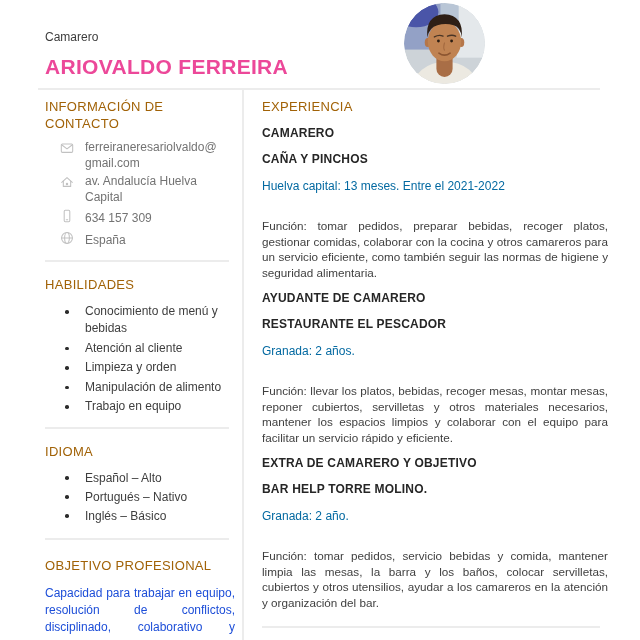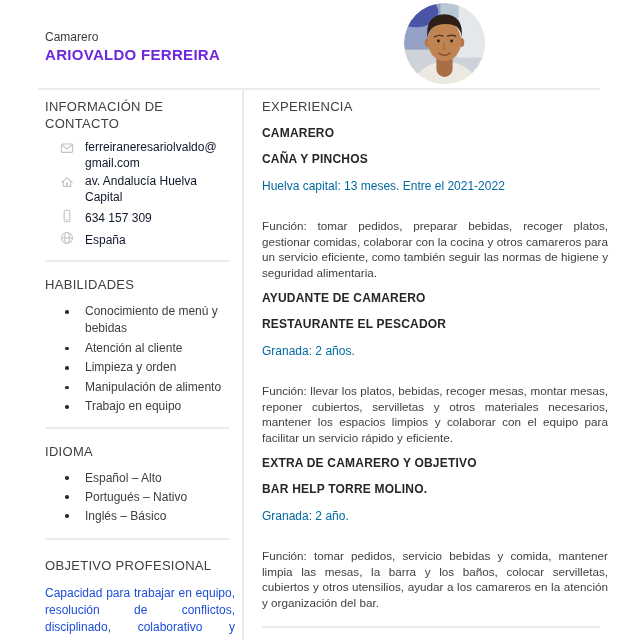--- a/index.html
+++ b/index.html
@@ -11,22 +11,22 @@
     overflow: hidden;
     font-family: "Liberation Sans", "DejaVu Sans", sans-serif;
     color: #3e3e3e;
     -webkit-font-smoothing: antialiased;
   }
 
   
   .header { position: absolute; left: 45px; top: 30px; }
   .header-role { font-size: 12px; color: #3c3c3c; line-height: 15px; }
   .header-name {
-    font-size: 15px; font-weight: bold; color: #6d28d9;
-    letter-spacing: 0.3px; margin-top: 0; line-height: 19px;
+    font-size: 21px; font-weight: bold; color: #ec4899;
+    letter-spacing: 0.3px; margin-top: 12px; line-height: 19px;
   }
 
   .avatar {
     position: absolute; left: 404px; top: 3px;
     width: 81px; height: 81px; border-radius: 50%;
     overflow: hidden;
   }
   .avatar svg { display: block; }
 
   
@@ -35,33 +35,33 @@
     border-top: 2px solid #ececec;
   }
   .v-rule {
     position: absolute; left: 242px; top: 90px; bottom: 0; width: 0;
     border-left: 2px solid #ececec;
   }
   hr.rule { border: none; border-top: 2px solid #ececec; }
 
   
   .section-title {
-    font-size: 13px; font-weight: normal; color: #404040;
+    font-size: 13px; font-weight: normal; color: #a16207;
     letter-spacing: 0.3px; line-height: 17px;
   }
 
   
   .sidebar { position: absolute; left: 45px; top: 90px; width: 186px; }
   .contact-title { margin-top: 8px; max-width: 150px; }
   .contact-list { list-style: none; margin-top: 8px; }
   .contact-item { position: relative; padding-left: 40px; margin-bottom: 3px; }
   .contact-item .c-icon { position: absolute; left: 15px; top: 1px; }
   .contact-text {
     display: inline-block; width: 132px;
-    font-size: 12px; line-height: 15.5px; color: #0f172a;
+    font-size: 12px; line-height: 15.5px; color: #737373;
     overflow-wrap: anywhere; word-break: break-word;
   }
   .sb-rule { margin-top: 12px; width: 184px; }
   .sb-title { margin-top: 14px; }
 
   .bullet-list { list-style: none; margin-top: 10px; }
   .bullet-list li { position: relative; padding-left: 40px; margin-bottom: 2.5px; }
   .bullet-list li::before {
     content: ""; position: absolute; left: 20px; top: 7px;
     width: 3.5px; height: 3.5px; border-radius: 50%; background: #2b2b2b;

